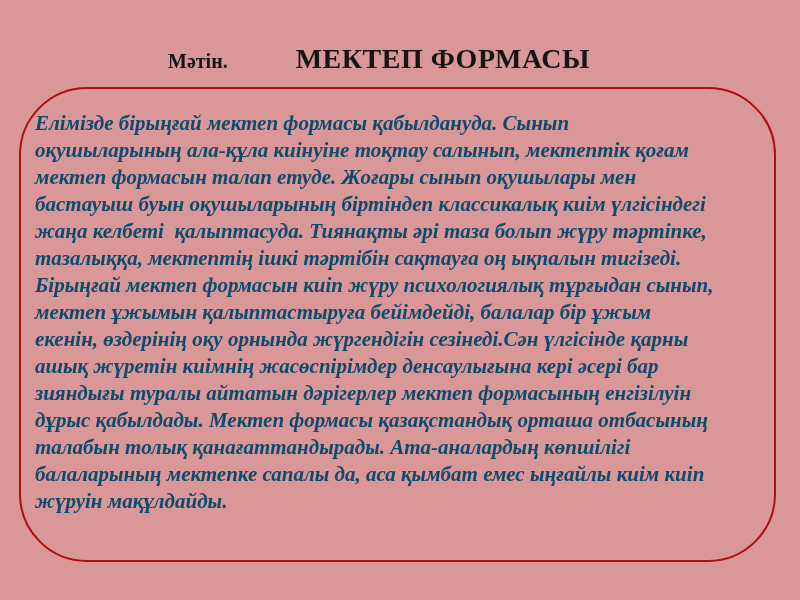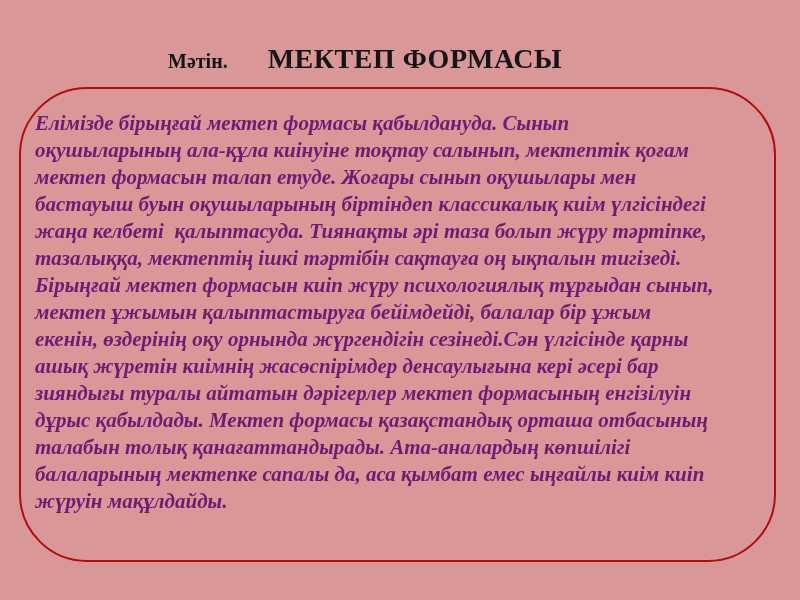--- a/index.html
+++ b/index.html
@@ -18,21 +18,21 @@
   .title-row {
     position: absolute;
     top: 43px;
     left: 168px;
     white-space: nowrap;
   }
   .kicker {
     font-size: 20px;
     font-weight: bold;
     color: #151515;
-    margin-right: 40px;
+    margin-right: 68px;
   }
   .title {
     font-size: 28px;
     font-weight: bold;
     color: #151515;
     letter-spacing: 0.5px;
   }
   .text-box {
     position: absolute;
     left: 19px;
@@ -45,21 +45,21 @@
   }
   .body-text {
     position: absolute;
     left: 14px;
     top: 21px;
     width: 730px;
     font-size: 21px;
     font-weight: bold;
     font-style: italic;
     line-height: 27px;
-    color: #701a75;
+    color: #0c4a6e;
     white-space: pre;
   }
 </style>
 </head>
 <body>
 
 <div class="slide">
   <div class="title-row">
     <span class="kicker">Мәтін.</span><span class="title">МЕКТЕП ФОРМАСЫ</span>
   </div>

